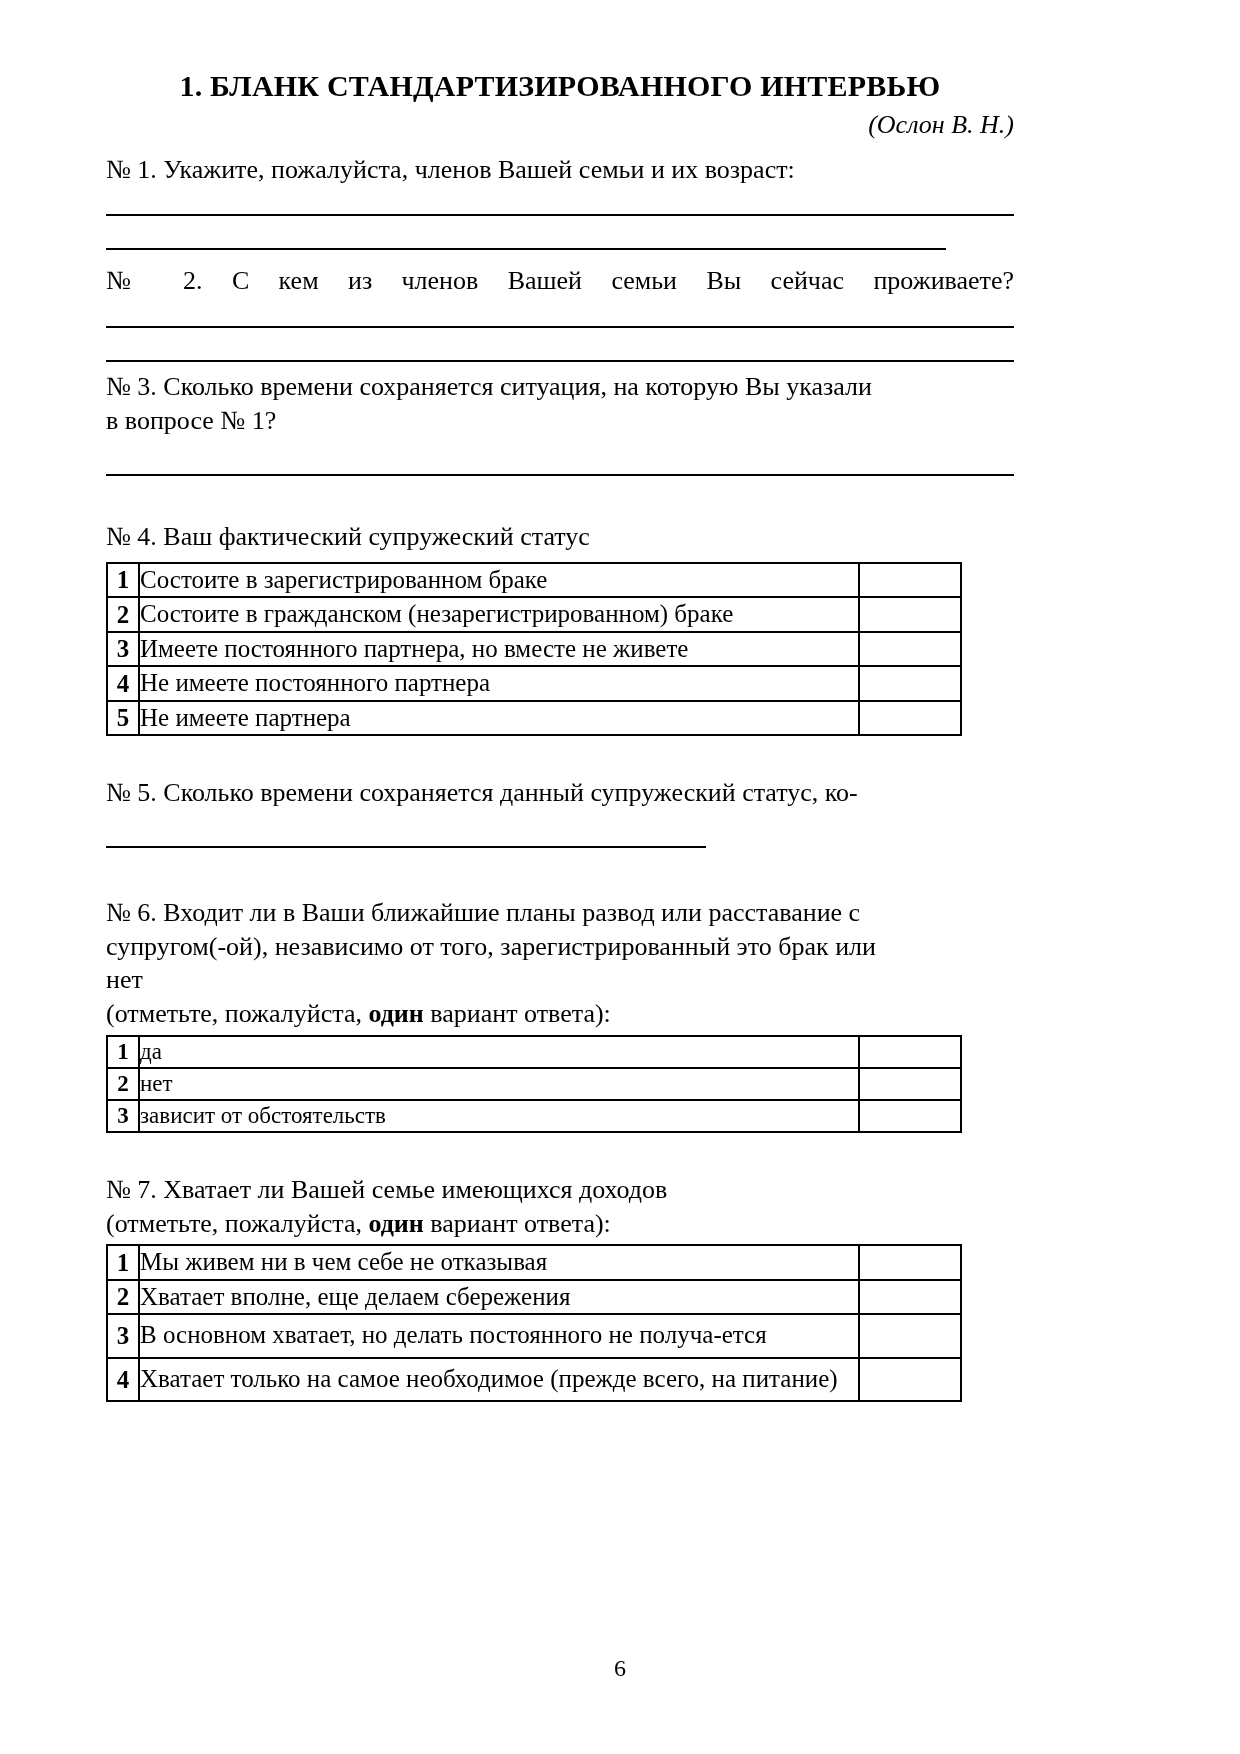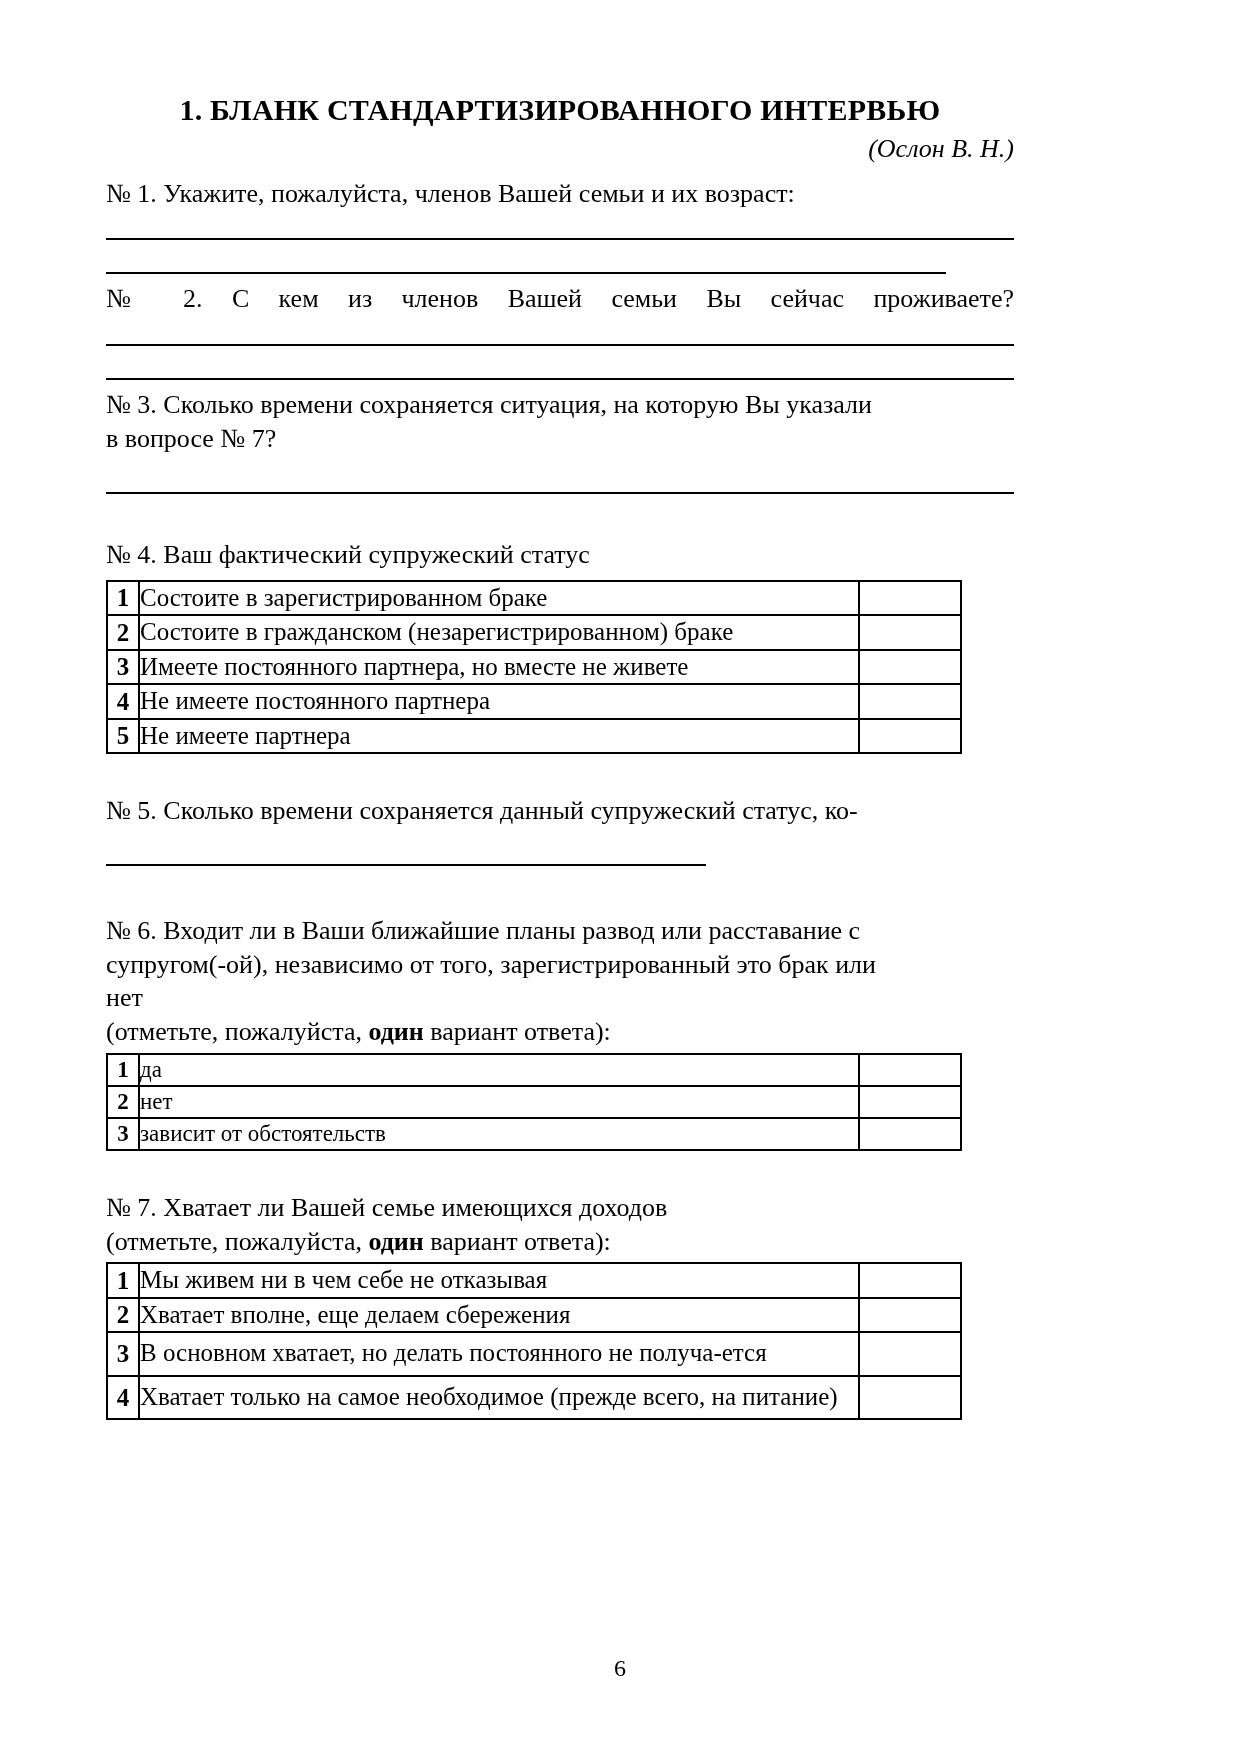--- a/index.html
+++ b/index.html
@@ -23,21 +23,21 @@
     width: 908px;
   }
 
   
   .doc-title {
     text-align: center;
     font-weight: bold;
     font-size: 30px;
     letter-spacing: 0.2px;
     margin: 0;
-    padding-top: 92px;
+    padding-top: 68px;
     line-height: 1.18;
     white-space: nowrap;
   }
   .doc-subtitle {
     text-align: right;
     font-style: italic;
     font-size: 26px;
     margin: 0;
     padding-top: 6px;
     line-height: 1.2;
@@ -46,20 +46,21 @@
   
   .q {
     font-size: 26px;
     line-height: 1.30;
     margin: 0;
     text-align: left;
   }
   .q.justify {
     text-align: justify;
     text-align-last: justify;
+    margin-top: 6px;
   }
   .q-sub {
     font-size: 26px;
     line-height: 1.30;
     margin: 0;
     text-align: left;
   }
 
   
   .rule {
@@ -138,21 +139,21 @@
     <div class="sp8"></div>
 
     <p class="q justify">№ 2. С кем из членов Вашей семьи Вы сейчас проживаете?</p>
     <div class="sp28"></div>
     <div class="rule" style="width:908px;"></div>
     <div class="sp32"></div>
     <div class="rule" style="width:908px;"></div>
     <div class="sp8"></div>
 
     <p class="q">№ 3. Сколько времени сохраняется ситуация, на которую Вы указали</p>
-    <p class="q">в вопросе № 7?</p>
+    <p class="q">в вопросе № 1?</p>
     <div class="sp36"></div>
     <div class="rule" style="width:908px;"></div>
 
     <div class="sp44"></div>
 
     <p class="q">№ 4. Ваш фактический супружеский статус</p>
     <div class="sp8"></div>
     <table class="opts">
       <tbody>
         <tr>

